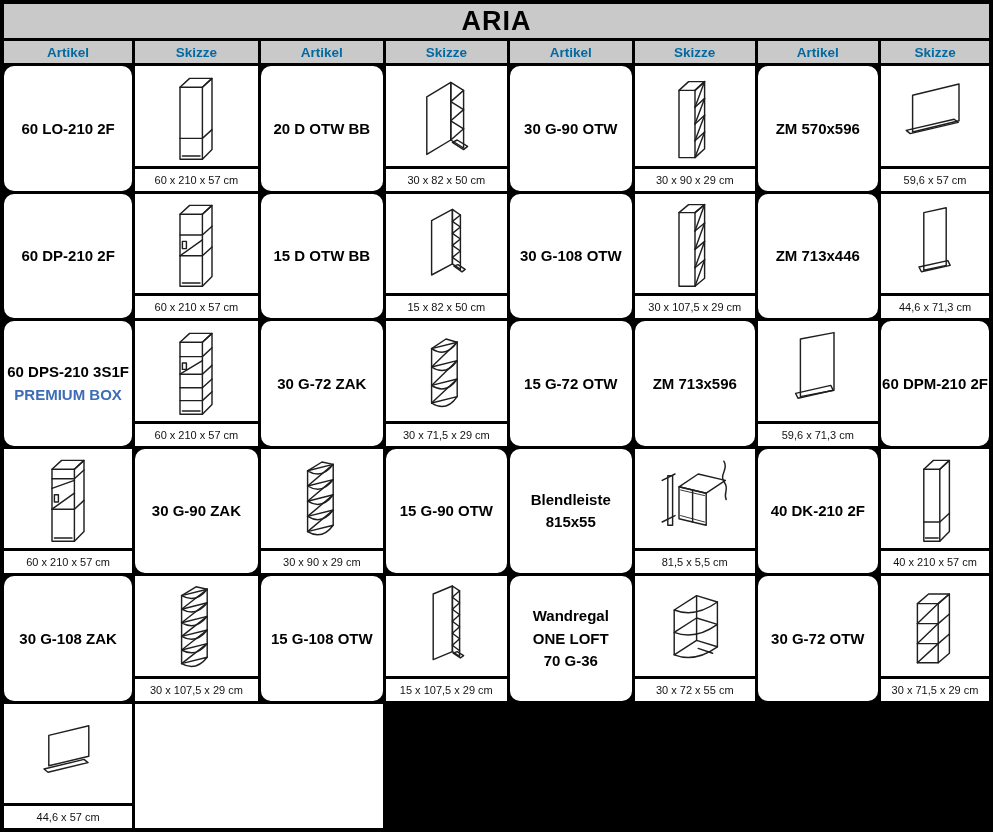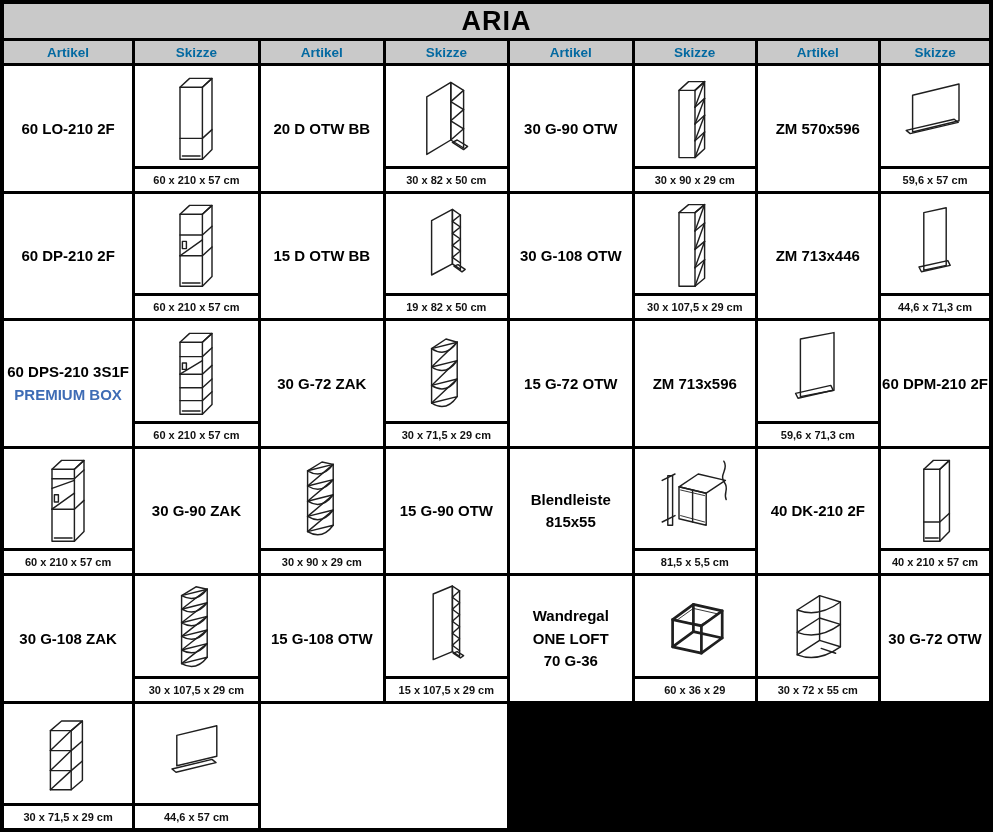--- a/index.html
+++ b/index.html
@@ -17,34 +17,34 @@
     display:flex;align-items:center;justify-content:center;
     font-size:27px;font-weight:700;letter-spacing:1px;
   }
   .head{
     background:#c9c9c9;color:#0369a1;display:flex;align-items:center;justify-content:center;
     font-size:13.5px;font-weight:600;
   }
   .cell{background:#fff;overflow:hidden;}
   .artikel-cell{
     display:flex;flex-direction:column;align-items:center;justify-content:center;
-    text-align:center;padding:10px 3px;gap:3px;
+    text-align:center;padding:10px 3px;gap:3px;border-radius:10px;
   }
   .artikel-line{font-size:15px;font-weight:700;color:#000;line-height:1.3;white-space:nowrap;}
   .premium{color:#3e6cb5;}
   .skizze-cell{display:flex;flex-direction:column;}
   .sketch{flex:1;display:flex;align-items:center;justify-content:center;min-height:0;}
   .sketch svg{height:96px;width:auto;display:block;}
   .sketch svg path{fill:none;stroke:#1f1f1f;stroke-width:1.8;stroke-linecap:round;stroke-linejoin:round;}
   .sketch svg path.thick{stroke-width:3.4;}
   .sketch svg path.thin{stroke-width:1.1;}
   .dims{
     border-top:3px solid #000;height:22px;flex:0 0 22px;
     display:flex;align-items:center;justify-content:center;
-    font-size:11px;font-weight:700;color:#111;
+    font-size:11px;font-weight:400;color:#111;
   }
   .empty-wide{grid-column:span 2;}
 </style>
 </head>
 <body>
 
 <div class="sheet">
 
   <div class="title-bar">ARIA</div>
 
@@ -138,21 +138,21 @@
   </div>
   <div class="cell skizze-cell">
     <div class="sketch">
       <svg viewBox="0 0 100 120">
           <path d="M32,32 L58,18 V86 L32,100 Z"></path>
           <path d="M58,18 L68,25 V93 L58,86 Z"></path>
           <path d="M68,25 L58,33 L68,40 L58,48 L68,55 L58,63 L68,70 L58,78 L68,85"></path>
           <path d="M60,89 l10,7 l4,-3 l-9,-6 Z"></path>
         </svg>
     </div>
-    <div class="dims">19 x 82 x 50 cm</div>
+    <div class="dims">15 x 82 x 50 cm</div>
   </div>
   <div class="cell artikel-cell">
     <span class="artikel-line">30 G-108 OTW</span>
   </div>
   <div class="cell skizze-cell">
     <div class="sketch">
       <svg viewBox="0 0 100 120">
           <path d="M30,22 H50 V114 H30 Z"></path>
           <path d="M30,22 L42,12 H62 L50,22"></path>
           <path d="M50,22 L62,12 V104 L50,114"></path>
@@ -335,31 +335,20 @@
           <path d="M59,94 l9,6 l4,-3 l-8,-5 Z"></path>
         </svg>
     </div>
     <div class="dims">15 x 107,5 x 29 cm</div>
   </div>
   <div class="cell artikel-cell">
     <span class="artikel-line">Wandregal</span>
     <span class="artikel-line">ONE LOFT</span>
     <span class="artikel-line">70 G-36</span>
   </div>
-  <div class="cell skizze-cell">
-    <div class="sketch">
-      <svg viewBox="0 0 100 120">
-          <path class="thick" d="M22,52 L48,33 L84,41 L58,60 Z"></path>
-          <path class="thick" d="M22,52 V86 M58,60 V94 M84,41 V75 M48,33 V67"></path>
-          <path class="thick" d="M22,86 L48,67 L84,75 L58,94 Z"></path>
-          <path class="thin" d="M27,53 L48,38 L79,45 L58,58 Z"></path>
-        </svg>
-    </div>
-    <div class="dims">60 x 36 x 29</div>
-  </div>
 
   <div class="cell skizze-cell">
     <div class="sketch">
       <svg viewBox="0 0 100 120">
           <path d="M24,40 V96 M52,22 V78 M78,30 V86"></path>
           <path d="M24,40 L52,22 L78,30 Q50,50 24,40"></path>
           <path d="M24,68 L52,50 L78,58 Q50,78 24,68"></path>
           <path d="M24,96 L52,78 L78,86 Q50,106 24,96"></path>
           <path d="M54,88 l18,6"></path>
         </svg>

